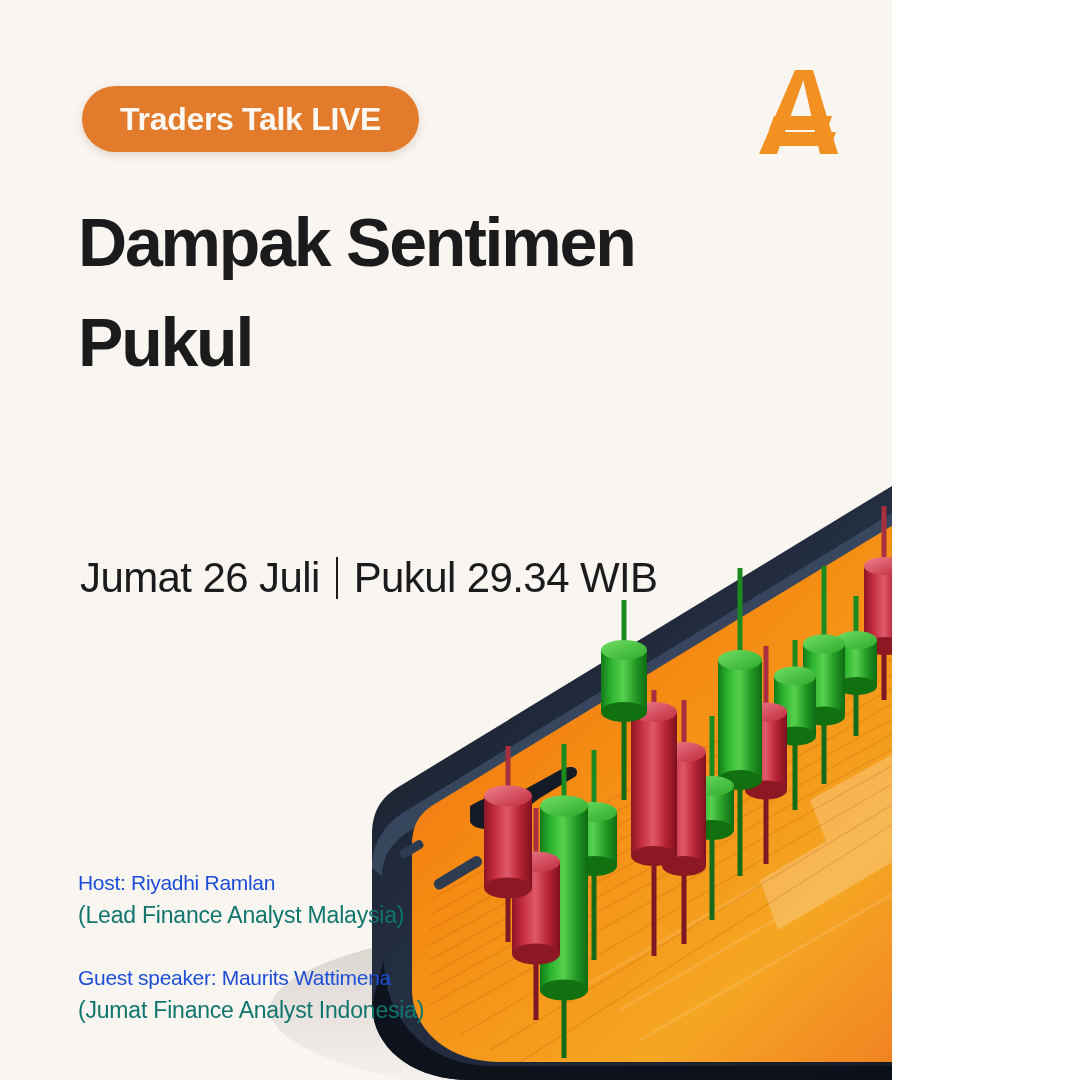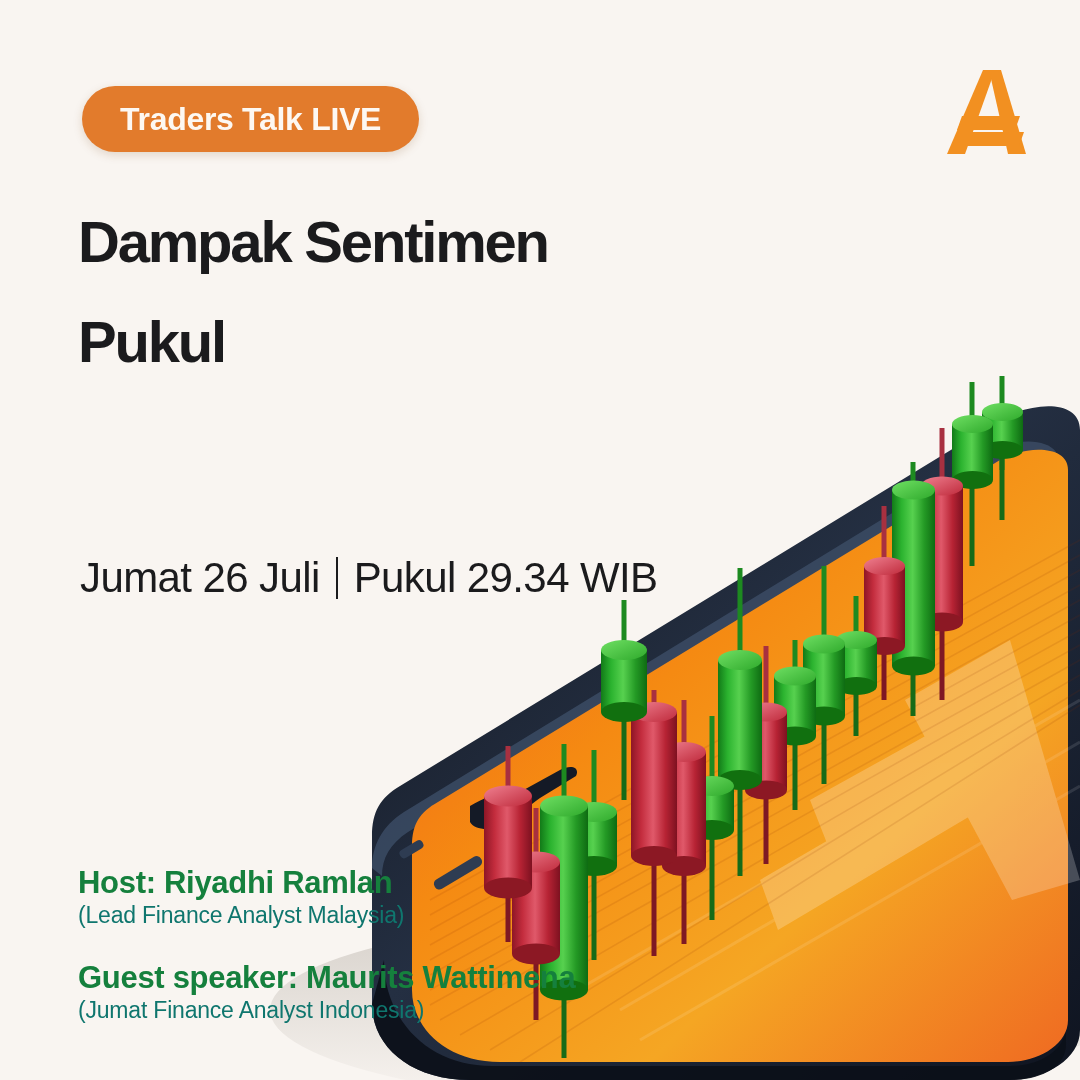--- a/index.html
+++ b/index.html
@@ -2,21 +2,21 @@
 <html><head>
 <meta charset="utf-8">
 <style>
   html, body {
     margin: 0;
     padding: 0;
     background: #ffffff;
   }
   #poster {
     position: relative;
-    width: 1080px;
+    width: 892px;
     height: 1080px;
     overflow: hidden;
     background: #f9f5f1;
     font-family: "Liberation Sans", sans-serif;
     -webkit-font-smoothing: antialiased;
   }
 
   
   .badge {
     position: absolute;
@@ -54,21 +54,21 @@
   .headline {
     position: absolute;
     left: 78px;
     top: 192px;
     width: 720px;
     z-index: 35;
   }
   .headline-line {
     display: block;
     color: #1b1b1d;
-    font-size: 58px;
+    font-size: 68px;
     line-height: 100px;
     font-weight: bold;
     letter-spacing: -2.2px;
     white-space: nowrap;
   }
 
   .subtitle {
     position: absolute;
     left: 80px;
     top: 510px;
@@ -92,23 +92,23 @@
   
   .credits {
     position: absolute;
     left: 78px;
     top: 866px;
     z-index: 36;
   }
   .credit-block { margin-bottom: 30px; }
   .credit-block:last-child { margin-bottom: 0; margin-top: 28px; }
   .credit-name {
-    color: #15803d;
-    font-size: 31px;
-    font-weight: bold;
+    color: #1d4ed8;
+    font-size: 21px;
+    font-weight: normal;
     letter-spacing: -0.3px;
     line-height: 33px;
     white-space: nowrap;
   }
   .credit-role {
     color: #0f766e;
     font-size: 23px;
     line-height: 32px;
     letter-spacing: -0.2px;
     white-space: nowrap;

